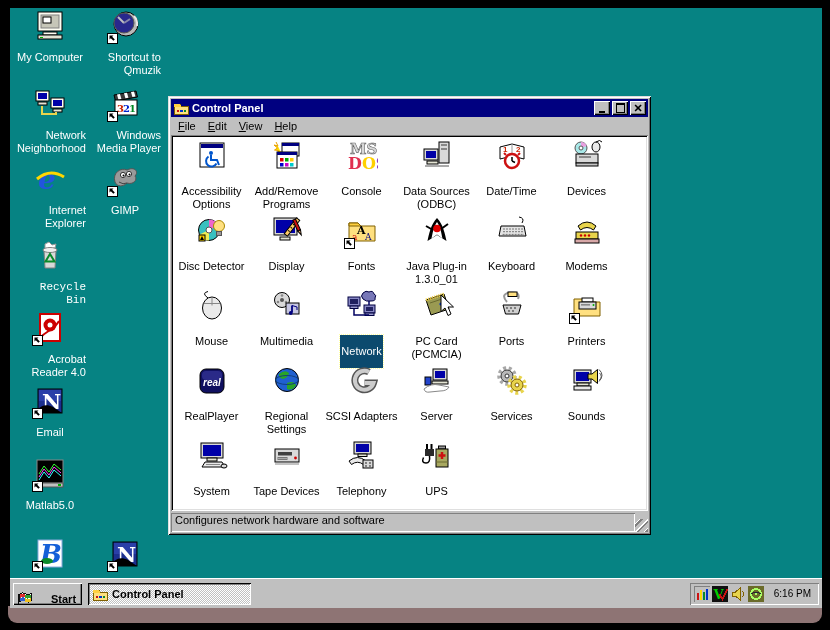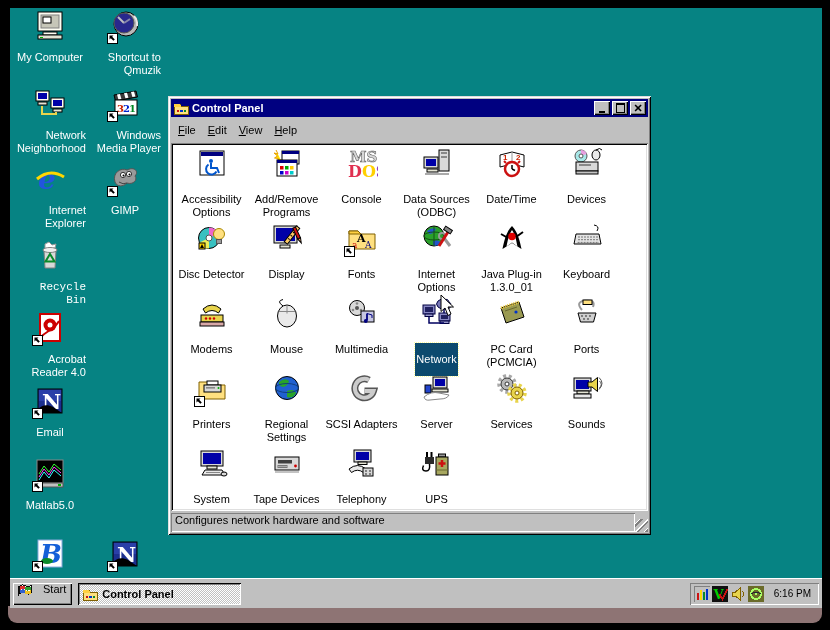--- a/index.html
+++ b/index.html
@@ -19,34 +19,34 @@
   .iconwrap svg{display:block;}
   .shortcut-ov{position:absolute;left:-2px;bottom:-2px;width:11px;height:11px;}
   
   #cp-window{position:absolute;left:158px;top:88px;width:483px;height:439px;background:#c0c0c0;padding:3px;box-sizing:border-box;display:flex;flex-direction:column;z-index:10;}
   #titlebar{height:18px;background:#000080;display:flex;align-items:center;padding:0 2px;flex:none;}
   #titlebar .t{color:#fff;font-size:11px;font-weight:bold;margin-left:3px;flex:1;}
   .tbtn{width:16px;height:14px;margin-left:2px;display:flex;align-items:center;justify-content:center;flex:none;position:relative;}
   .glyph-min{width:6px;height:2px;background:#000;margin-top:7px;}
   .glyph-max{width:7px;height:7px;border:1px solid #000;border-top-width:2px;}
   .glyph-x{font-size:11px;font-weight:bold;line-height:10px;color:#000;font-family:"Liberation Sans",sans-serif;}
-  #menubar{height:26px;display:flex;align-items:center;font-size:11px;padding-left:1px;flex:none;}
+  #menubar{height:18px;display:flex;align-items:center;font-size:11px;padding-left:1px;flex:none;}
   .menu-item{padding:2px 6px;}
   #client{flex:1;background:#fff;overflow:hidden;}
   #cp-grid{display:grid;grid-template-columns:repeat(6,75px);grid-auto-rows:75px;padding:5px 0 0 3px;}
   .cp-item{display:flex;flex-direction:column;align-items:center;}
   .cp-lbl{margin-top:13px;font-size:11px;line-height:13px;text-align:center;max-width:73px;color:#000;}
   .cp-lbl.sel{background:#0c4a6e;color:#fff;outline:1px dotted #ffffa0;padding:10px 1px;}
   #statusbar{height:19px;flex:none;display:flex;align-items:stretch;padding-top:2px;}
   #status-panel{flex:1;font-size:11px;line-height:15px;padding-left:4px;color:#000;}
   #grip{width:13px;height:13px;align-self:flex-end;background:
     repeating-linear-gradient(135deg,transparent 0 3px,#fff 3px 4px,#808080 4px 6px);}
   
   #taskbar{position:absolute;left:10px;top:578px;width:812px;height:30px;background:#c0c0c0;border-top:1px solid #fff;box-sizing:border-box;display:flex;align-items:center;z-index:20;}
-  #start-btn{margin-left:3px;height:22px;display:flex;align-items:flex-start;padding:0 6px 0 4px;font-weight:normal;font-size:11px;gap:10px;flex:none;}
+  #start-btn{margin-left:3px;height:22px;display:flex;align-items:flex-end;padding:0 6px 0 4px;font-weight:bold;font-size:11px;gap:18px;flex:none;}
   #task-group{display:flex;flex:1;margin-left:6px;}
   .task-btn{height:22px;width:155px;display:flex;align-items:center;padding:0 4px;gap:4px;font-weight:bold;font-size:11px;
     box-shadow:inset 1px 1px 0 #000,inset -1px -1px 0 #fff,inset 2px 2px 0 #808080;
     background:#c0c0c0;
     background-image:conic-gradient(#fff 25%,transparent 0 50%,#fff 0 75%,transparent 0);
     background-size:2px 2px;}
   #tray{height:22px;margin-right:3px;display:flex;align-items:center;padding:0 8px 0 4px;gap:2px;flex:none;}
   #tray .clock{font-size:10px;margin-left:8px;color:#000;}
   .trayicon{width:16px;height:16px;flex:none;}
   #cursor{position:absolute;left:430px;top:286px;z-index:99;pointer-events:none;}
@@ -408,38 +408,20 @@
                   <rect x="0.5" y="0.5" width="10" height="10" fill="#fff" stroke="#000"></rect>
                   <path d="M2.5 2.5 h4 l-1.3 1.3 2.6 2.6 -1.4 1.4 -2.6 -2.6 -1.3 1.3 z" fill="#000"></path>
                 </svg>
               </span>
             </span>
             <span class="cp-lbl">Fonts</span>
           </div>
           <div class="cp-item">
             <span class="iconwrap">
               <svg width="32" height="32" viewBox="0 0 32 32">
-                <circle cx="13" cy="13" r="10" fill="#2aa02a" stroke="#000"></circle>
-                <path d="M6 8 q5 -4 9 -2 q-2 5 -7 5 z" fill="#2255cc"></path>
-                <path d="M12 18 q6 -2 8 2 q-4 4 -8 2 z" fill="#2255cc"></path>
-                <ellipse cx="13" cy="13" rx="10" ry="4" fill="none" stroke="#145014"></ellipse>
-                <path d="M13 3 v20" stroke="#145014"></path>
-                <g>
-                  <circle cx="21" cy="13" r="3" fill="none" stroke="#999" stroke-width="2"></circle>
-                  <path d="M23 15 l6 8" stroke="#999" stroke-width="3"></path>
-                </g>
-                <path d="M27 9 l-9 14" stroke="#cc1111" stroke-width="3"></path>
-                <rect x="23" y="5" width="8" height="4" fill="#888" stroke="#000" transform="rotate(33 27 7)"></rect>
-              </svg>
-            </span>
-            <span class="cp-lbl">Internet Options</span>
-          </div>
-          <div class="cp-item">
-            <span class="iconwrap">
-              <svg width="32" height="32" viewBox="0 0 32 32">
                 <path d="M16 3 C10 9 8 19 6.5 26 L16 20 L25.5 26 C24 19 22 9 16 3 Z" fill="#000"></path>
                 <path d="M16 7 C12.5 12 11.5 19 10.5 23.5 L16 19.5 L21.5 23.5 C20.5 19 19.5 12 16 7 Z" fill="#fff"></path>
                 <circle cx="16" cy="13.5" r="3.8" fill="#e00000"></circle>
                 <path d="M5 11 l7 4 M27 9 l-7 5" stroke="#000" stroke-width="2"></path>
               </svg>
             </span>
             <span class="cp-lbl">Java Plug-in 1.3.0_01</span>
           </div>
           <div class="cp-item">
             <span class="iconwrap">
@@ -541,20 +523,30 @@
                 <circle cx="22.5" cy="15" r="1" fill="#0a0"></circle>
               </svg>
               <span class="shortcut-ov">
                 <svg width="11" height="11" viewBox="0 0 11 11">
                   <rect x="0.5" y="0.5" width="10" height="10" fill="#fff" stroke="#000"></rect>
                   <path d="M2.5 2.5 h4 l-1.3 1.3 2.6 2.6 -1.4 1.4 -2.6 -2.6 -1.3 1.3 z" fill="#000"></path>
                 </svg>
               </span>
             </span>
             <span class="cp-lbl">Printers</span>
+          </div>
+          <div class="cp-item">
+            <span class="iconwrap">
+              <svg width="32" height="32" viewBox="0 0 32 32">
+                <rect x="4" y="4" width="24" height="24" rx="6" fill="#101060" stroke="#000"></rect>
+                <rect x="6" y="6" width="20" height="9" rx="4" fill="#2a2a88"></rect>
+                <text x="7" y="21" font-size="10" font-style="italic" font-weight="bold" fill="#fff">real</text>
+              </svg>
+            </span>
+            <span class="cp-lbl">RealPlayer</span>
           </div>
           <div class="cp-item">
             <span class="iconwrap">
               <svg width="32" height="32" viewBox="0 0 32 32">
                 <circle cx="16" cy="15" r="11.5" fill="#2060d0" stroke="#000"></circle>
                 <path d="M8 9 q6 -5 10 -1 q-1 5 -6 6 q-5 -1 -4 -5 z" fill="#28a428"></path>
                 <path d="M16 18 q7 -3 9 2 q-3 6 -9 4 z" fill="#28a428"></path>
                 <ellipse cx="16" cy="15" rx="11.5" ry="4.5" fill="none" stroke="#104080"></ellipse>
               </svg>
             </span>

